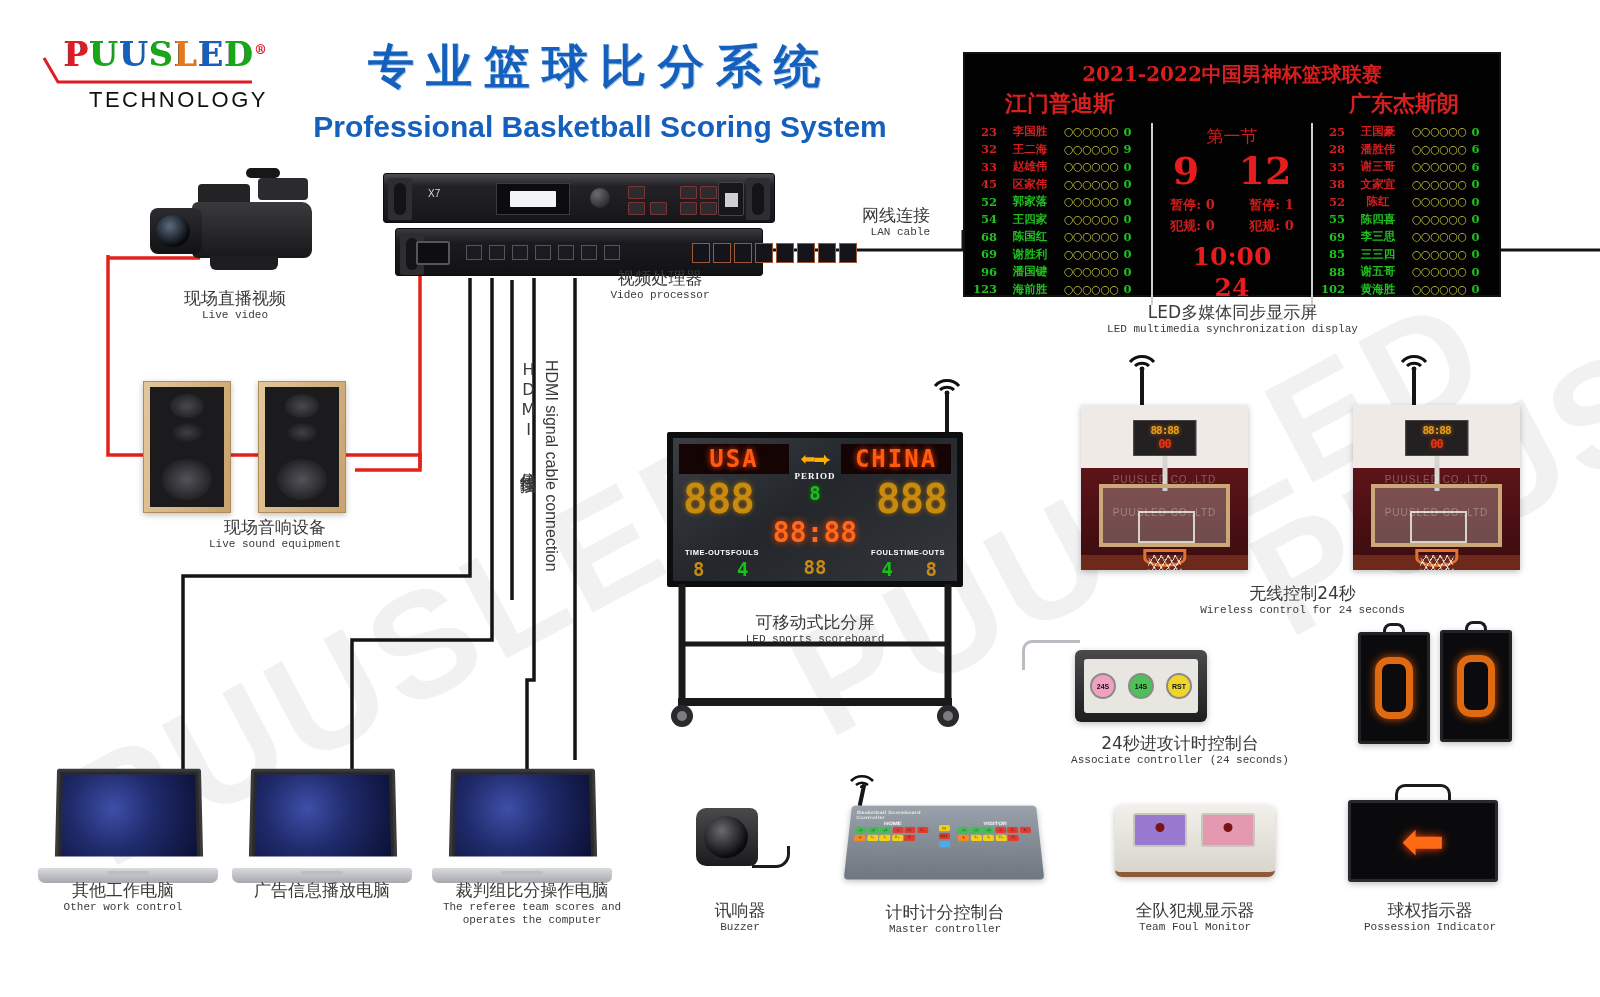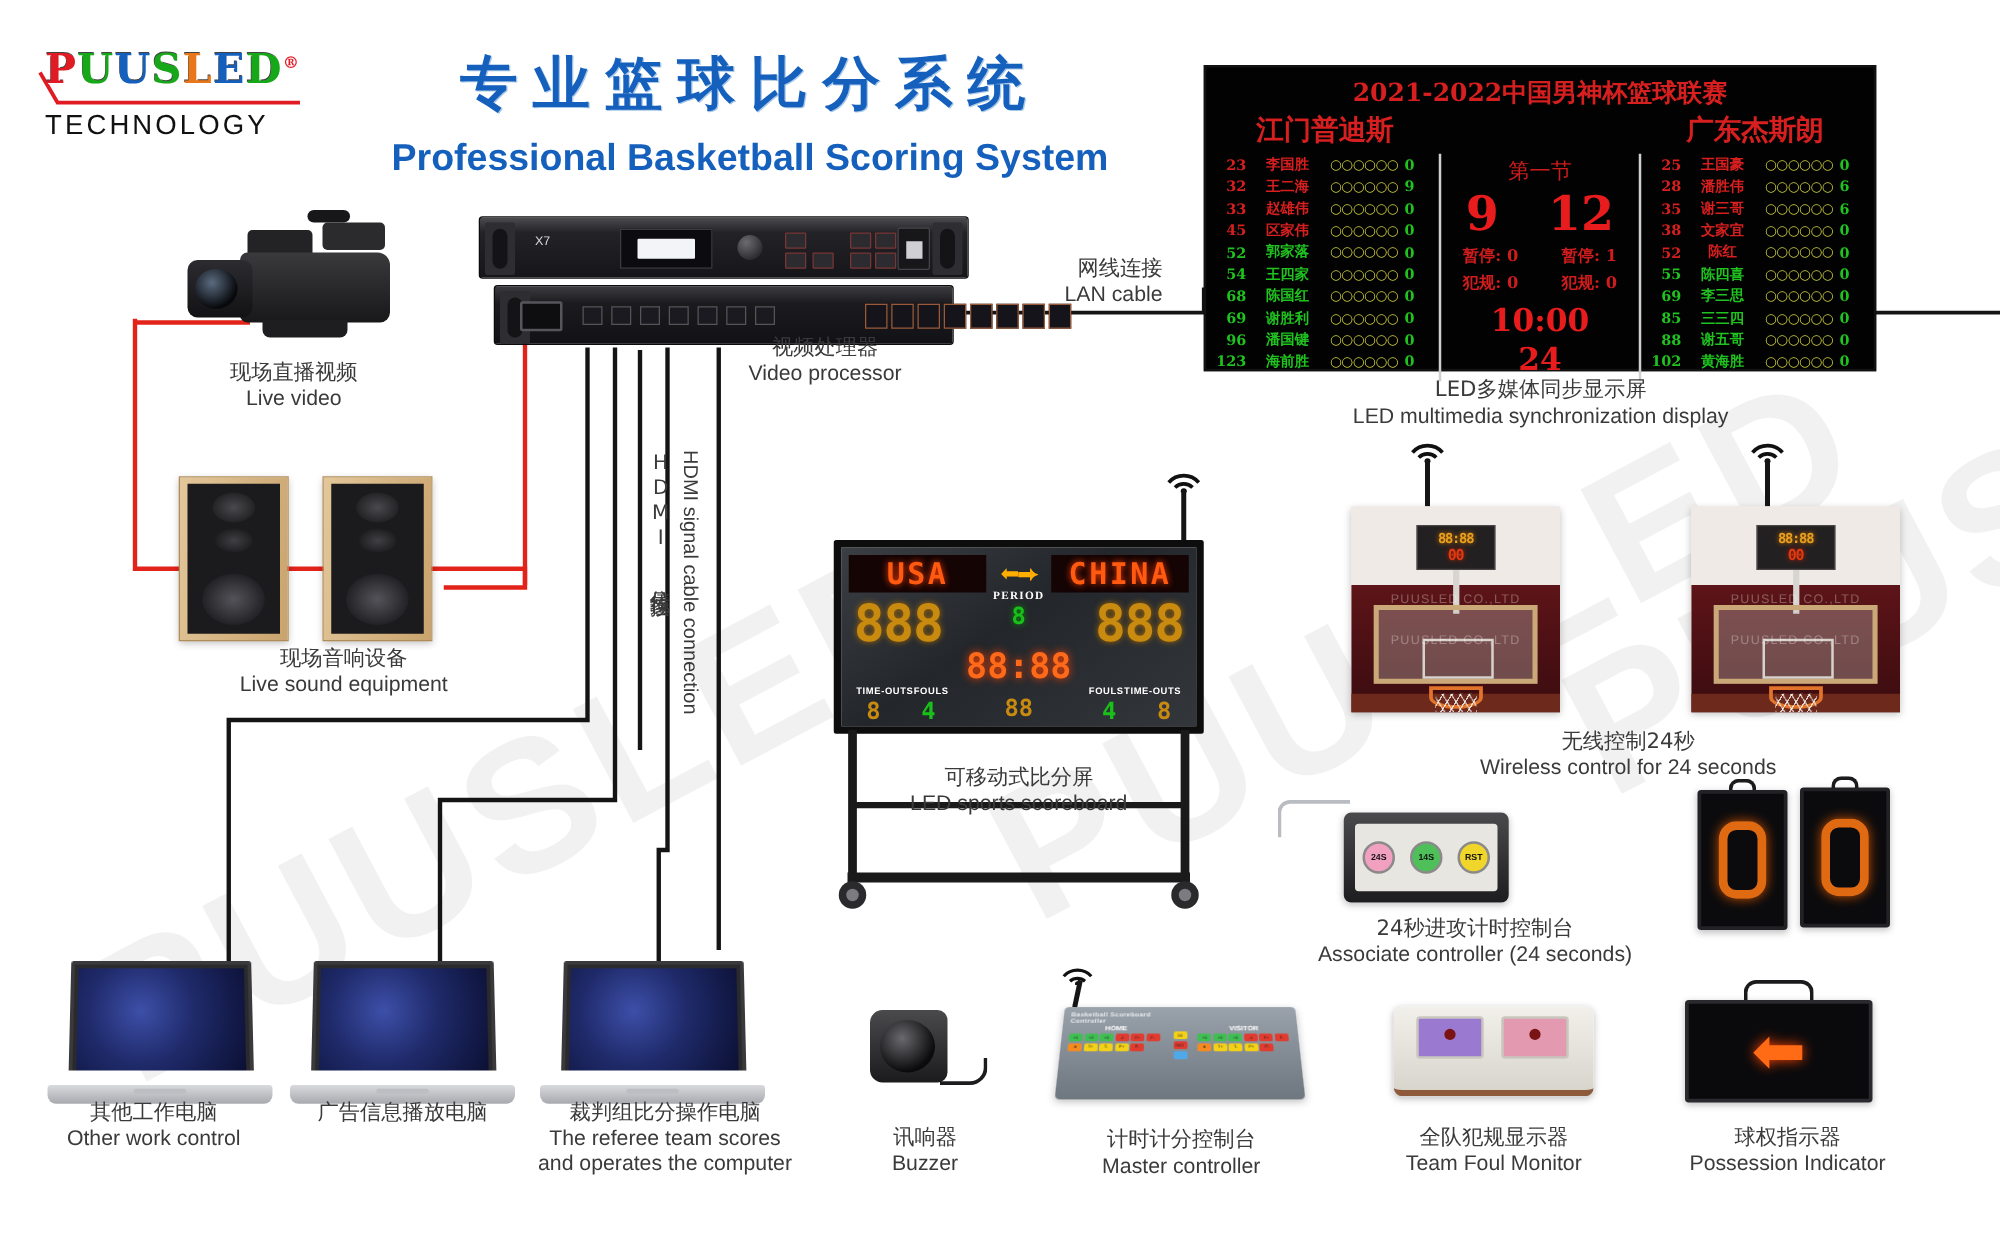--- a/index.html
+++ b/index.html
@@ -14,39 +14,39 @@
     font-weight:bold; color:rgba(0,0,0,0.055); white-space:nowrap;
     transform:rotate(-28deg); letter-spacing:6px; pointer-events:none;
     user-select:none;
   }
   .wm1 { left:40px;  top:560px; font-size:150px; }
   .wm2 { left:760px; top:430px; font-size:150px; }
   .wm3 { left:1220px; top:330px; font-size:150px; }
 
   
   #header { position:absolute; left:0; top:0; width:1600px; height:150px; }
-  #logo { position:absolute; left:36px; top:38px; width:220px; text-align:left; }
+  #logo { position:absolute; left:48px; top:38px; width:220px; text-align:right; }
   .logo-word { font-size:33px; font-weight:bold; letter-spacing:1px; line-height:1;
      font-family:"DejaVu Serif", serif; display:inline-block; position:relative;}
   .logo-word span { text-shadow:1px 1px 0 #fff, -0.5px -0.5px 0 #444; }
   .c-red{color:#e01b24;} .c-grn{color:#17a81a;} .c-blu{color:#1560bd;} .c-org{color:#e8761b;}
   .reg { font-size:13px; vertical-align:super; color:#e01b24; font-weight:bold;}
   #logo-swoosh { position:absolute; left:-6px; top:18px; width:212px; height:30px; }
   .logo-tech { margin-top:16px; font-size:22px; letter-spacing:2.5px; color:#111;
      font-family:"Liberation Sans", sans-serif; }
   #title-block { position:absolute; left:300px; top:36px; width:600px; text-align:center; }
   .title-cn { font-size:46px; font-weight:bold; color:#1560bd; letter-spacing:12px;
     font-family:"DejaVu Sans", sans-serif; text-shadow:1px 1px 0 #a8c8e8;}
   .title-en { font-size:30px; font-weight:bold; color:#1560bd; margin-top:12px;
     font-family:"Liberation Sans", sans-serif; }
 
   
   .cap { position:absolute; text-align:center; line-height:1.22; }
   .cap .cn { font-size:17px; font-family:"DejaVu Sans", sans-serif; color:#3a3a3a; display:block;}
-  .cap .en { font-size:17px; font-family:Liberation Sans, sans-serif; color:#3a3a3a; display:block;}
+  .cap .en { font-size:11px; font-family:Liberation Mono, monospace; color:#3a3a3a; display:block;}
 
   
   #ledboard { position:absolute; left:963px; top:52px; width:538px; height:245px;
      background:#020202; border:2px solid #111; }
   .lb-title { text-align:center; color:#d81f1f; font-size:20px; font-weight:bold;
      font-family:"DejaVu Serif", serif; padding-top:7px; letter-spacing:0px; }
   .lb-teams { display:flex; justify-content:space-between; padding:1px 40px 0 40px;}
   .lb-team { color:#d81f1f; font-size:22px; font-weight:bold; font-family:"DejaVu Serif", serif;}
   .lb-body { display:flex; margin-top:4px; height:182px; }
   .lb-col { width:186px; padding-left:6px; }

